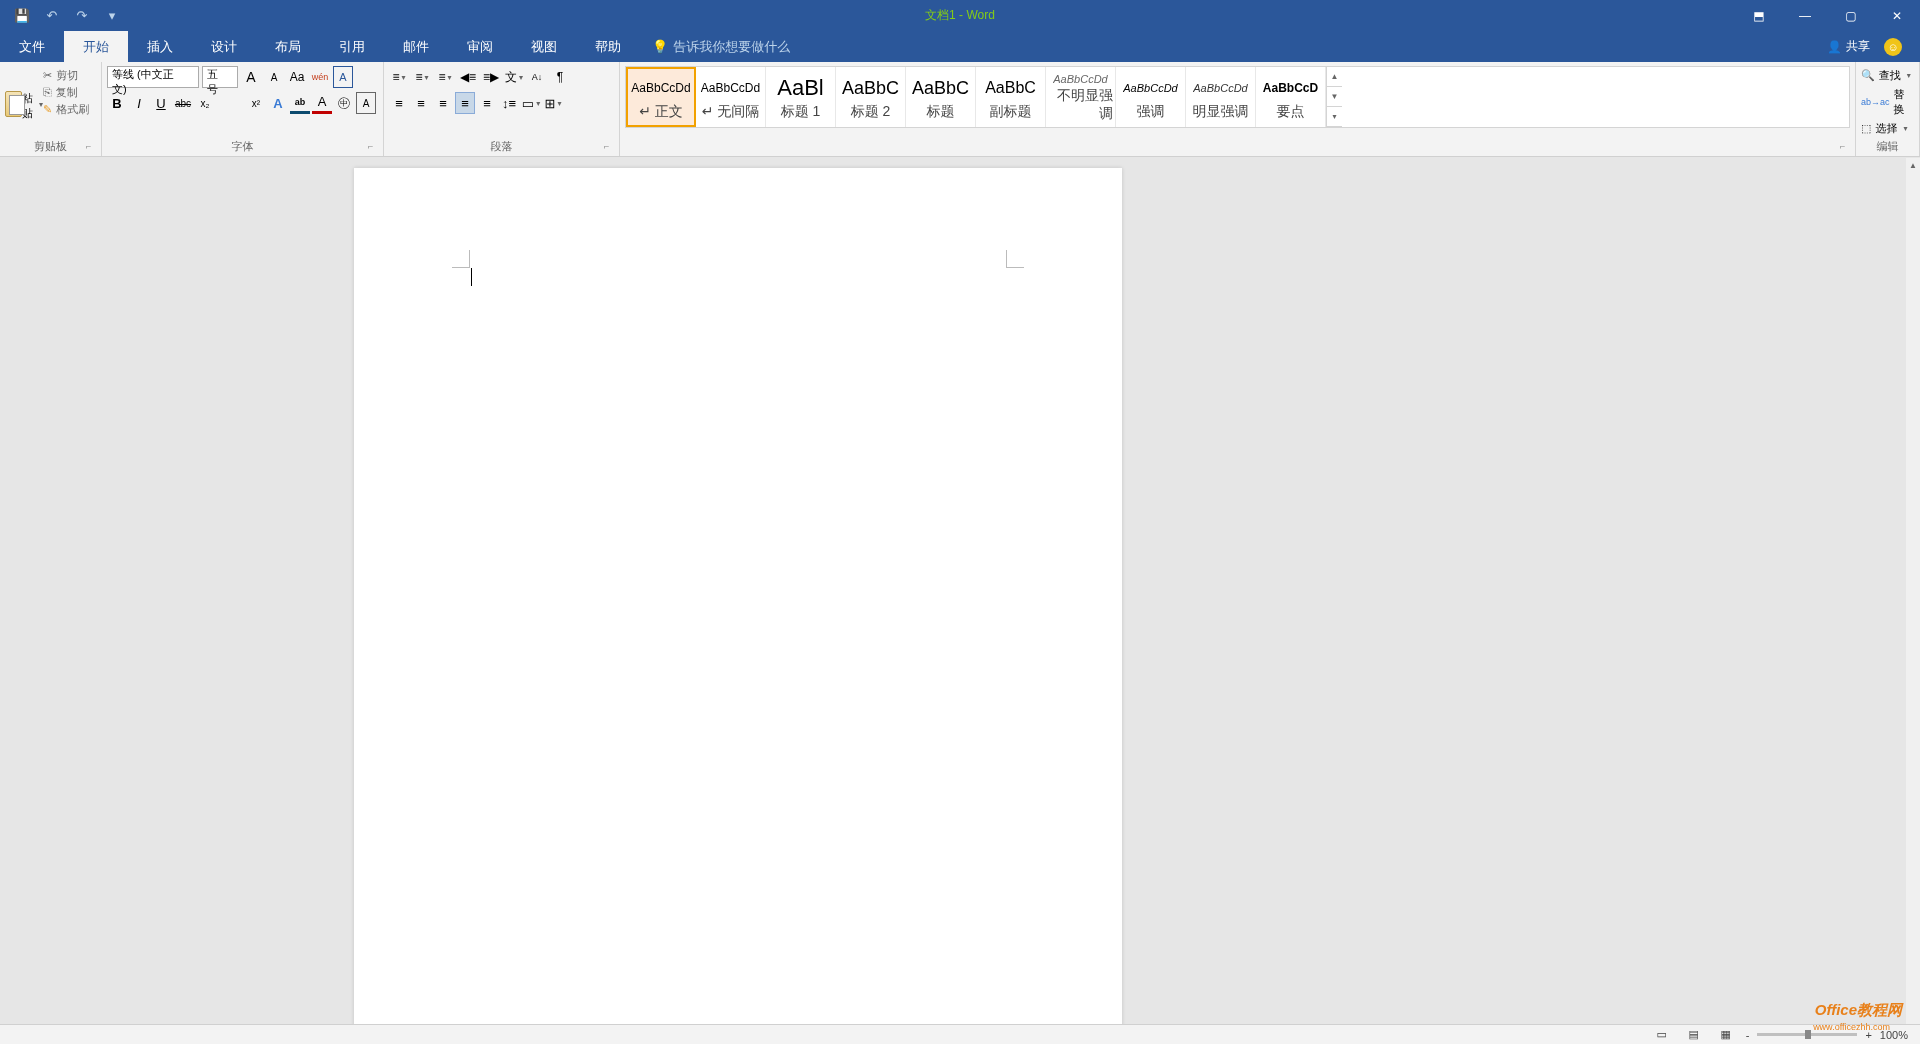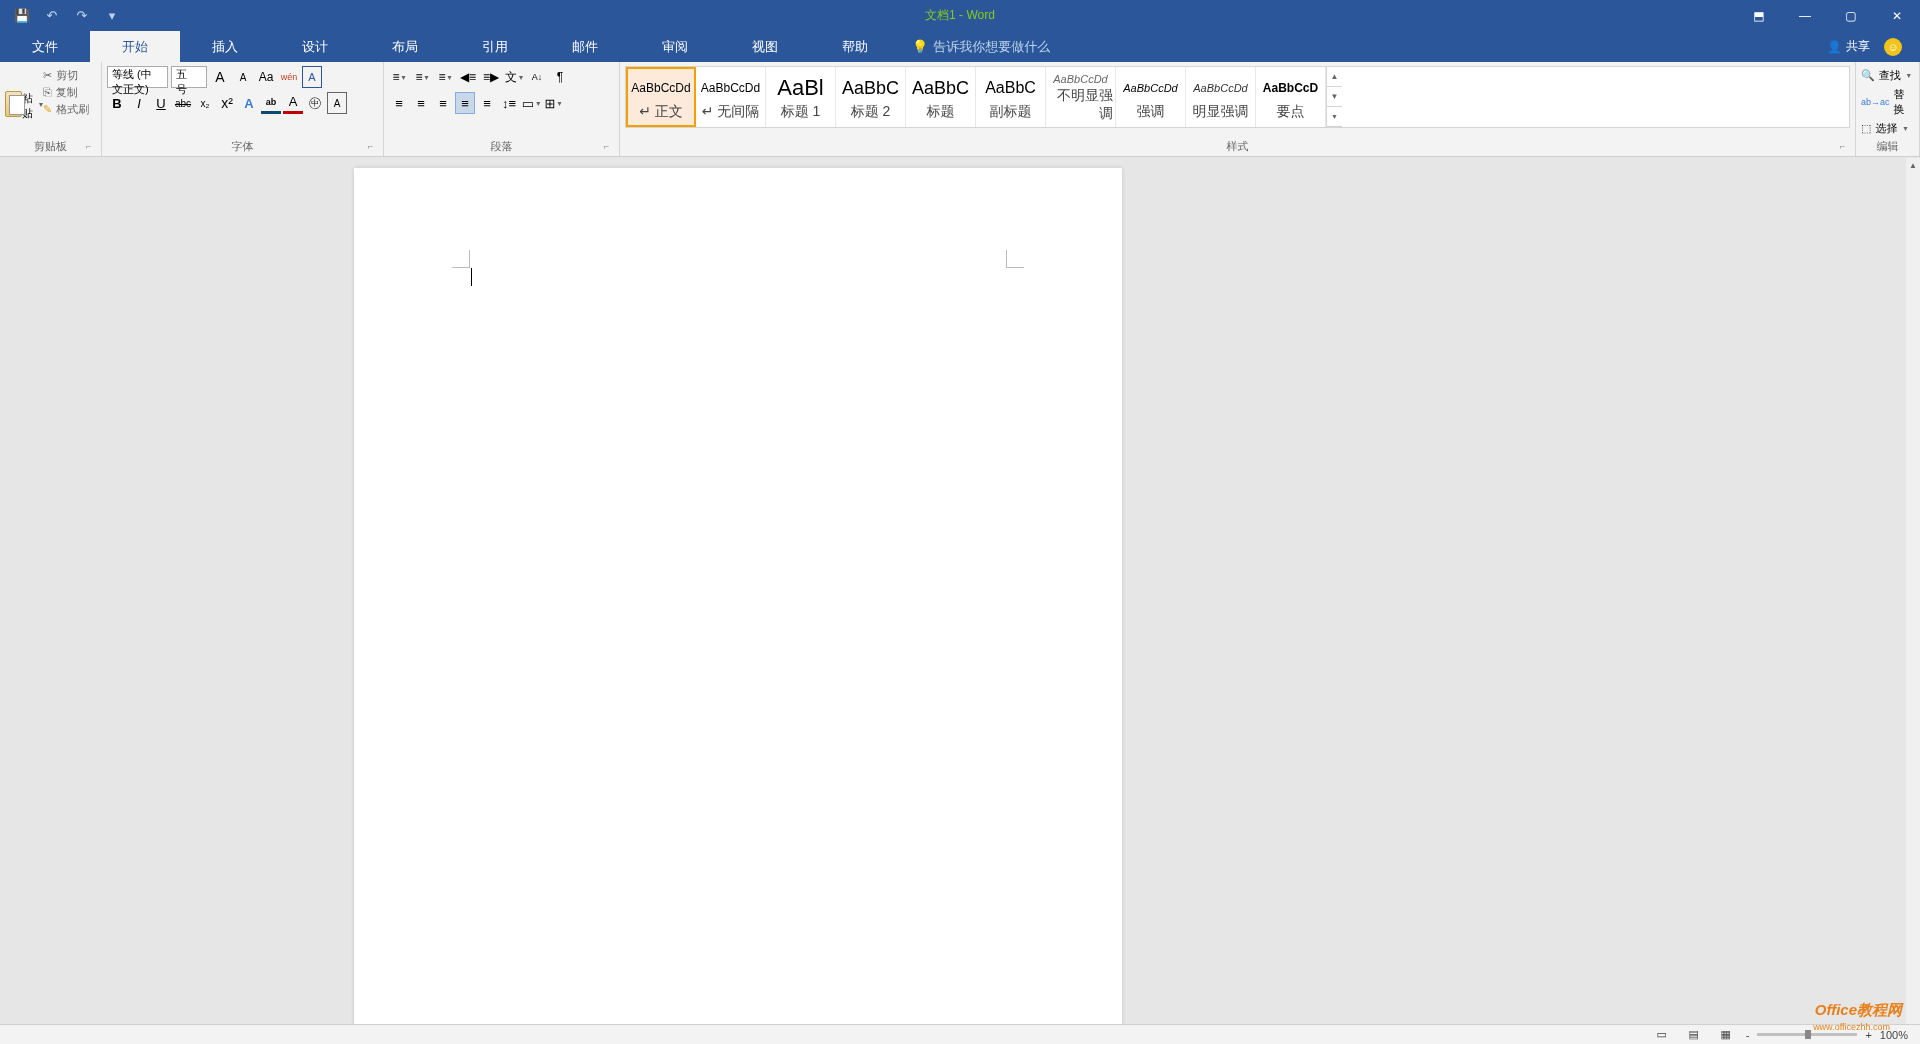--- a/index.html
+++ b/index.html
@@ -8,21 +8,21 @@
     
     .title-bar { background: #2b579a; height: 31px; display: flex; align-items: center; color: white; position: relative; }
     .qat { display: flex; align-items: center; gap: 10px; padding-left: 12px; }
     .qat-btn { width: 20px; height: 20px; display: flex; align-items: center; justify-content: center; color: #bcd3ea; font-size: 13px; }
     .title-text { position: absolute; left: 50%; transform: translateX(-50%); font-size: 12px; color: #84cc16; }
     .window-controls { position: absolute; right: 0; display: flex; }
     .win-ctrl { width: 46px; height: 31px; display: flex; align-items: center; justify-content: center; color: white; font-size: 12px; }
     
     
     .tabs-bar { background: #2b579a; height: 31px; display: flex; align-items: stretch; color: white; font-size: 13px; }
-    .tab { padding: 0 32px; display: flex; align-items: center; cursor: pointer; }
+    .tab { padding: 0 19px; display: flex; align-items: center; cursor: pointer; }
     .tab.active { background: #f3f3f3; color: #2b579a; }
     .tell-me { display: flex; align-items: center; gap: 5px; padding: 0 12px; color: #bcd3ea; }
     .tabs-right { margin-left: auto; display: flex; align-items: center; gap: 14px; padding-right: 18px; }
     .share-btn { display: flex; align-items: center; gap: 4px; color: white; font-size: 12px; }
     .smiley { width: 18px; height: 18px; background: #f0c419; border-radius: 50%; display: flex; align-items: center; justify-content: center; font-size: 11px; }
     
     
     .ribbon { background: #f3f3f3; height: 95px; display: flex; border-bottom: 1px solid #d0d0d0; }
     .ribbon-group { border-right: 1px solid #d4d4d4; display: flex; flex-direction: column; position: relative; padding: 4px 5px 0; }
     .group-label { position: absolute; bottom: 2px; left: 0; right: 0; text-align: center; font-size: 11px; color: #666; }
@@ -34,21 +34,21 @@
     .paste-icon { width: 24px; height: 26px; background: linear-gradient(#f5e4b8, #e8c978); border: 1px solid #b89848; border-radius: 2px; position: relative; }
     .paste-icon::after { content: ''; position: absolute; top: 3px; left: 3px; width: 14px; height: 18px; background: white; border: 1px solid #999; }
     .paste-label { font-size: 11px; margin-top: 3px; }
     .clipboard-side { display: flex; flex-direction: column; gap: 2px; font-size: 11px; padding-top: 2px; }
     .clip-item { display: flex; align-items: center; gap: 4px; color: #666; }
     
     
     .font-group { width: 282px; }
     .font-row { display: flex; gap: 3px; align-items: center; margin-bottom: 4px; }
     .font-select { height: 22px; border: 1px solid #ababab; background: white; font-size: 11px; padding: 0 14px 0 4px; position: relative; }
-    .font-name { width: 61px; }
+    .font-name { width: 92px; }
     .font-size { width: 36px; }
     .small-btn { width: 20px; height: 22px; display: flex; align-items: center; justify-content: center; font-size: 12px; border: 1px solid transparent; }
     .btn-row2 { display: flex; gap: 2px; align-items: center; }
     .fmt-btn { width: 20px; height: 22px; display: flex; align-items: center; justify-content: center; font-size: 13px; }
     
     
     .para-group { width: 236px; }
     
     
     .styles-group { flex: 1; position: relative; }
@@ -166,21 +166,21 @@
       <div class="small-btn">Aa</div>
       <div class="small-btn" style="color:#c43e1c;font-size:9px;">wén</div>
       <div class="small-btn" style="border:1px solid #2b579a;font-size:11px;color:#2b579a;">A</div>
     </div>
     <div class="btn-row2">
       <div class="fmt-btn" style="font-weight:bold;">B</div>
       <div class="fmt-btn" style="font-style:italic;">I</div>
       <div class="fmt-btn" style="text-decoration:underline;">U</div>
       <div class="fmt-btn" style="text-decoration:line-through;font-size:10px;">abc</div>
       <div class="fmt-btn" style="font-size:10px;">x₂</div>
-      <div class="fmt-btn" style="font-size:14px;">x²</div>
+      <div class="fmt-btn" style="font-size:10px;margin-left:29px;">x²</div>
       <div class="fmt-btn" style="color:#3a7bd5;font-weight:bold;">A</div>
       <div class="fmt-btn" style="border-bottom:3px solid #0c4a6e;font-size:9px;font-weight:bold;">ab</div>
       <div class="fmt-btn" style="border-bottom:3px solid #c00000;">A</div>
       <div class="fmt-btn">㊥</div>
       <div class="fmt-btn" style="border:1px solid #666;font-size:10px;">A</div>
     </div>
     <div class="group-label">字体</div>
     <div class="launcher">⌐</div>
   </div>
 
@@ -250,21 +250,20 @@
         <div class="style-item">
           <div class="style-preview" style="font-size: 12px; font-weight: bold; font-style: normal; color: rgb(0, 0, 0);">AaBbCcD</div>
           <div class="style-name">要点</div>
         </div>
         <div class="style-scroll">
           <div class="style-scroll-btn">▲</div>
           <div class="style-scroll-btn">▼</div>
           <div class="style-scroll-btn">▾</div>
         </div>
       </div>
-    <div class="group-label">样式</div>
     <div class="launcher">⌐</div>
   </div>
 
   <div class="ribbon-group editing-group">
     <div class="edit-item">
         <span>🔍</span>
         <span>查找</span>
         <span class="dropdown-arrow">▾</span>
       </div>
     <div class="edit-item">

